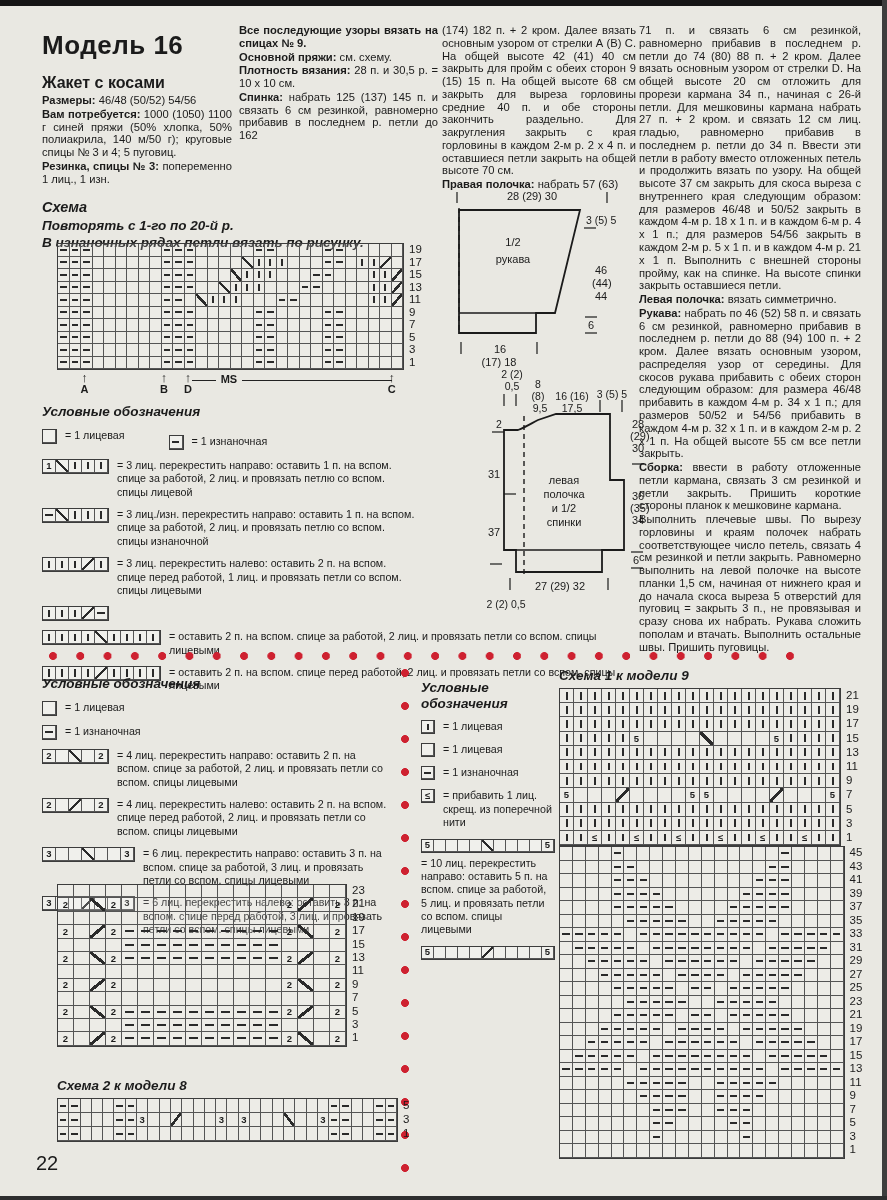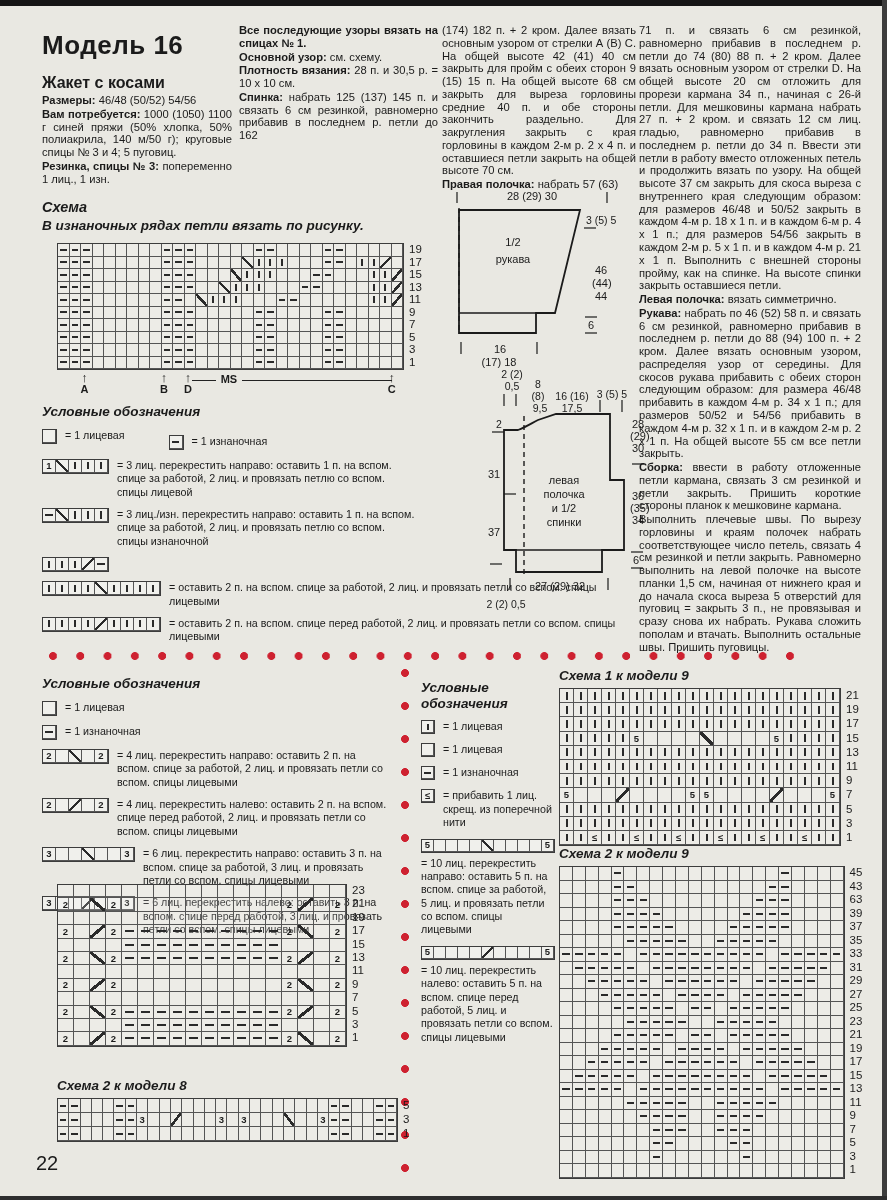--- a/index.html
+++ b/index.html
@@ -59,39 +59,40 @@
 
   <div class="abs h1" style="left:42px;top:30px;">Модель 16</div>
   <div class="abs h2" style="left:42px;top:64px;">Жакет с косами</div>
 
   <div class="abs col" style="left:42px;top:94px;width:190px;">
       <p class="para"><b>Размеры:</b><span> 46/48 (50/52) 54/56</span></p>
       <p class="para"><b>Вам потребуется:</b><span> 1000 (1050) 1100 г синей пряжи (50% хлопка, 50% полиакрила, 140 м/50 г); круговые спицы № 3 и 4; 5 пуговиц.</span></p>
       <p class="para"><b>Резинка, спицы № 3:</b><span> попеременно 1 лиц., 1 изн.</span></p>
     </div>
   <div class="abs col" style="left:239px;top:24px;width:199px;">
-      <p class="para"><b>Все последующие узоры вязать на спицах № 1.</b></p>
-      <p class="para"><b>Основной узор:</b><span> см. схему.</span></p>
+      <p class="para"><b>Все последующие узоры вязать на спицах № 9.</b></p>
+      <p class="para"><b>Основной пряжи:</b><span> см. схему.</span></p>
       <p class="para"><b>Плотность вязания:</b><span> 28 п. и 30,5 р. = 10 х 10 см.</span></p>
       <p class="para"><b>Спинка:</b><span> набрать 125 (137) 145 п. и связать 6 см резинкой, равномерно прибавив в последнем р. петли до 162</span></p>
     </div>
   <div class="abs col" style="left:442px;top:24px;width:194px;">
       <p class="para"><span>(174) 182 п. + 2 кром. Далее вязать основным узором от стрелки А (В) С. На общей высоте 42 (41) 40 см закрыть для пройм с обеих сторон 9 (15) 15 п. На общей высоте 68 см закрыть для выреза горловины средние 40 п. и обе стороны закончить раздельно. Для закругления закрыть с края горловины в каждом 2-м р. 2 х 4 п. и оставшиеся петли закрыть на общей высоте 70 см.</span></p>
       <p class="para"><b>Правая полочка:</b><span> набрать 57 (63)</span></p>
     </div>
   <div class="abs col" style="left:639px;top:24px;width:222px;">
       <p class="para"><span>71 п. и связать 6 см резинкой, равномерно прибавив в последнем р. петли до 74 (80) 88 п. + 2 кром. Далее вязать основным узором от стрелки D. На общей высоте 20 см отложить для прорези кармана 34 п., начиная с 26-й петли. Для мешковины кармана набрать 27 п. + 2 кром. и связать 12 см лиц. гладью, равномерно прибавив в последнем р. петли до 34 п. Ввести эти петли в работу вместо отложенных петель и продолжить вязать по узору. На общей высоте 37 см закрыть для скоса выреза с внутреннего края следующим образом: для размеров 46/48 и 50/52 закрыть в каждом 4-м р. 18 х 1 п. и в каждом 6-м р. 4 х 1 п.; для размеров 54/56 закрыть в каждом 2-м р. 5 х 1 п. и в каждом 4-м р. 21 х 1 п. Выполнить с внешней стороны пройму, как на спинке. На высоте спинки закрыть оставшиеся петли.</span></p>
       <p class="para"><b>Левая полочка:</b><span> вязать симметрично.</span></p>
       <p class="para"><b>Рукава:</b><span> набрать по 46 (52) 58 п. и связать 6 см резинкой, равномерно прибавив в последнем р. петли до 88 (94) 100 п. + 2 кром. Далее вязать основным узором, распределяя узор от середины. Для скосов рукава прибавить с обеих сторон следующим образом: для размера 46/48 прибавить в каждом 4-м р. 34 х 1 п.; для размеров 50/52 и 54/56 прибавить в каждом 4-м р. 32 х 1 п. и в каждом 2-м р. 2 х 1 п. На общей высоте 55 см все петли закрыть.</span></p>
       <p class="para"><b>Сборка:</b><span> ввести в работу отложенные петли кармана, связать 3 см резинкой и петли закрыть. Пришить короткие стороны планок к мешковине кармана.</span></p>
       <p class="para"><span>Выполнить плечевые швы. По вырезу горловины и краям полочек набрать соответствующее число петель, связать 4 см резинкой и петли закрыть. Равномерно выполнить на левой полочке на высоте планки 1,5 см, начиная от нижнего края и до начала скоса выреза 5 отверстий для пуговиц = закрыть 3 п., не провязывая и сразу снова их набрать. Рукава сложить пополам и втачать. Выполнить остальные швы. Пришить пуговицы.</span></p>
     </div>
 
   <div class="abs schema-hd" style="left:42px;top:198px;width:400px;">
     <div class="t">Схема</div>
+    <div>Повторять с 1-го по 20-й р.</div>
     <div>В изнаночных рядах петли вязать по рисунку.</div>
   </div>
 
   <div class="abs" style="left:57px;top:243px;">
       <div class="chartrow">
         <div class="grid" style="grid-template-columns: repeat(30, 11.5px);">
           <div class="cell" style="width: 11.5px; height: 12.5px;">
             <i class="dash"></i>
           </div>
           <div class="cell" style="width: 11.5px; height: 12.5px;">
@@ -688,20 +689,37 @@
               <i class="bar"></i>
             </div>
             <div class="cell" style="width: 13px; height: 13px;">
               <i class="bar"></i>
             </div>
             <div class="cell" style="width: 13px; height: 13px;">
               <i class="bar"></i>
             </div>
           </div>
           <span class="lg-text" style="max-width: 300px;">= 3 лиц./изн. перекрестить направо: оставить 1 п. на вспом. спице за работой, 2 лиц. и провязать петлю со вспом. спицы изнаночной</span>
+        </div><div class="lg-item">
+          <div class="grid sym" style="grid-template-columns: repeat(5, 13px);">
+            <div class="cell" style="width: 13px; height: 13px;">
+              <i class="bar"></i>
+            </div>
+            <div class="cell" style="width: 13px; height: 13px;">
+              <i class="bar"></i>
+            </div>
+            <div class="cell" style="width: 13px; height: 13px;">
+              <i class="bar"></i>
+            </div>
+            <div class="cell diag-l" style="width: 13px; height: 13px;"></div>
+            <div class="cell" style="width: 13px; height: 13px;">
+              <i class="bar"></i>
+            </div>
+          </div>
+          <span class="lg-text" style="max-width: 300px;">= 3 лиц. перекрестить налево: оставить 2 п. на вспом. спице перед работой, 1 лиц. и провязать петли со вспом. спицы лицевыми</span>
         </div><div class="lg-item">
           <div class="grid sym" style="grid-template-columns: repeat(5, 13px);">
             <div class="cell" style="width: 13px; height: 13px;">
               <i class="bar"></i>
             </div>
             <div class="cell" style="width: 13px; height: 13px;">
               <i class="bar"></i>
             </div>
             <div class="cell" style="width: 13px; height: 13px;">
               <i class="bar"></i>
@@ -1469,21 +1487,20 @@
             <div class="cell" style="width: 12px; height: 12px;"></div>
             <div class="cell" style="width: 12px; height: 12px;"></div>
             <div class="cell" style="width: 12px; height: 12px;"></div>
             <div class="cell diag-l" style="width: 12px; height: 12px;"></div>
             <div class="cell" style="width: 12px; height: 12px;"></div>
             <div class="cell" style="width: 12px; height: 12px;"></div>
             <div class="cell" style="width: 12px; height: 12px;"></div>
             <div class="cell" style="width: 12px; height: 12px;"></div>
             <div class="cell" style="width: 12px; height: 12px;">5</div>
           </div>
-          <span class="lg-text">= 10 лиц. перекрестить налево: оставить 5 п. на вспом. спице перед работой, 5 лиц. и провязать петли со вспом. спицы лицевыми</span>
         </div>
       </div>
   </div>
 
   <div class="abs" style="left:559px;top:668px;">
     <div class="chart-title">Схема 1 к модели 9</div>
     <div>
         <div class="chartrow">
           <div class="grid" style="grid-template-columns: repeat(20, 14px);">
             <div class="cell" style="width: 14px; height: 14.2px;">
@@ -2083,21 +2100,20 @@
             <div style="height: 14.2px; line-height: 14.2px;">9</div>
             <div style="height: 14.2px; line-height: 14.2px;">7</div>
             <div style="height: 14.2px; line-height: 14.2px;">5</div>
             <div style="height: 14.2px; line-height: 14.2px;">3</div>
             <div style="height: 14.2px; line-height: 14.2px;">1</div>
           </div>
         </div>
       </div>
   </div>
   <div class="abs" style="left:559px;top:846px;">
-    <div class="chart-title">Схема 2 к модели 9</div>
     <div>
         <div class="chartrow">
           <div class="grid" style="grid-template-columns: repeat(22, 12.9px);">
             <div class="cell" style="width: 12.9px; height: 13.5px;"></div>
             <div class="cell" style="width: 12.9px; height: 13.5px;"></div>
             <div class="cell" style="width: 12.9px; height: 13.5px;"></div>
             <div class="cell" style="width: 12.9px; height: 13.5px;"></div>
             <div class="cell" style="width: 12.9px; height: 13.5px;">
               <i class="dash"></i>
             </div>
@@ -3077,21 +3093,21 @@
             <div class="cell" style="width: 12.9px; height: 13.5px;"></div>
             <div class="cell" style="width: 12.9px; height: 13.5px;"></div>
             <div class="cell" style="width: 12.9px; height: 13.5px;"></div>
             <div class="cell" style="width: 12.9px; height: 13.5px;"></div>
             <div class="cell" style="width: 12.9px; height: 13.5px;"></div>
             <div class="cell" style="width: 12.9px; height: 13.5px;"></div>
           </div>
           <div class="nums">
             <div style="height: 13.5px; line-height: 13.5px;">45</div>
             <div style="height: 13.5px; line-height: 13.5px;">43</div>
-            <div style="height: 13.5px; line-height: 13.5px;">63</div>
+            <div style="height: 13.5px; line-height: 13.5px;">41</div>
             <div style="height: 13.5px; line-height: 13.5px;">39</div>
             <div style="height: 13.5px; line-height: 13.5px;">37</div>
             <div style="height: 13.5px; line-height: 13.5px;">35</div>
             <div style="height: 13.5px; line-height: 13.5px;">33</div>
             <div style="height: 13.5px; line-height: 13.5px;">31</div>
             <div style="height: 13.5px; line-height: 13.5px;">29</div>
             <div style="height: 13.5px; line-height: 13.5px;">27</div>
             <div style="height: 13.5px; line-height: 13.5px;">25</div>
             <div style="height: 13.5px; line-height: 13.5px;">23</div>
             <div style="height: 13.5px; line-height: 13.5px;">21</div>

